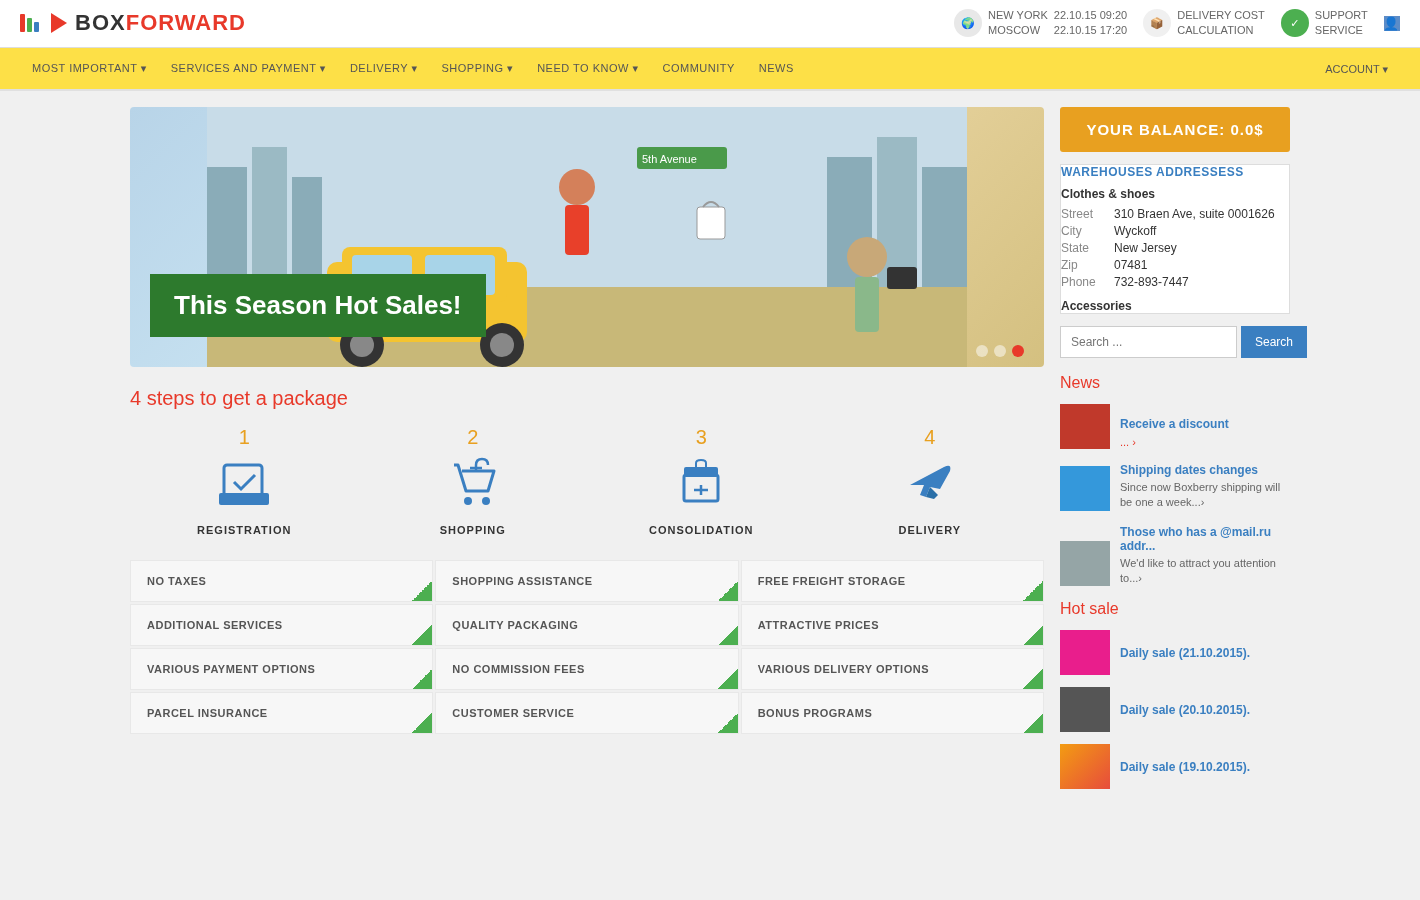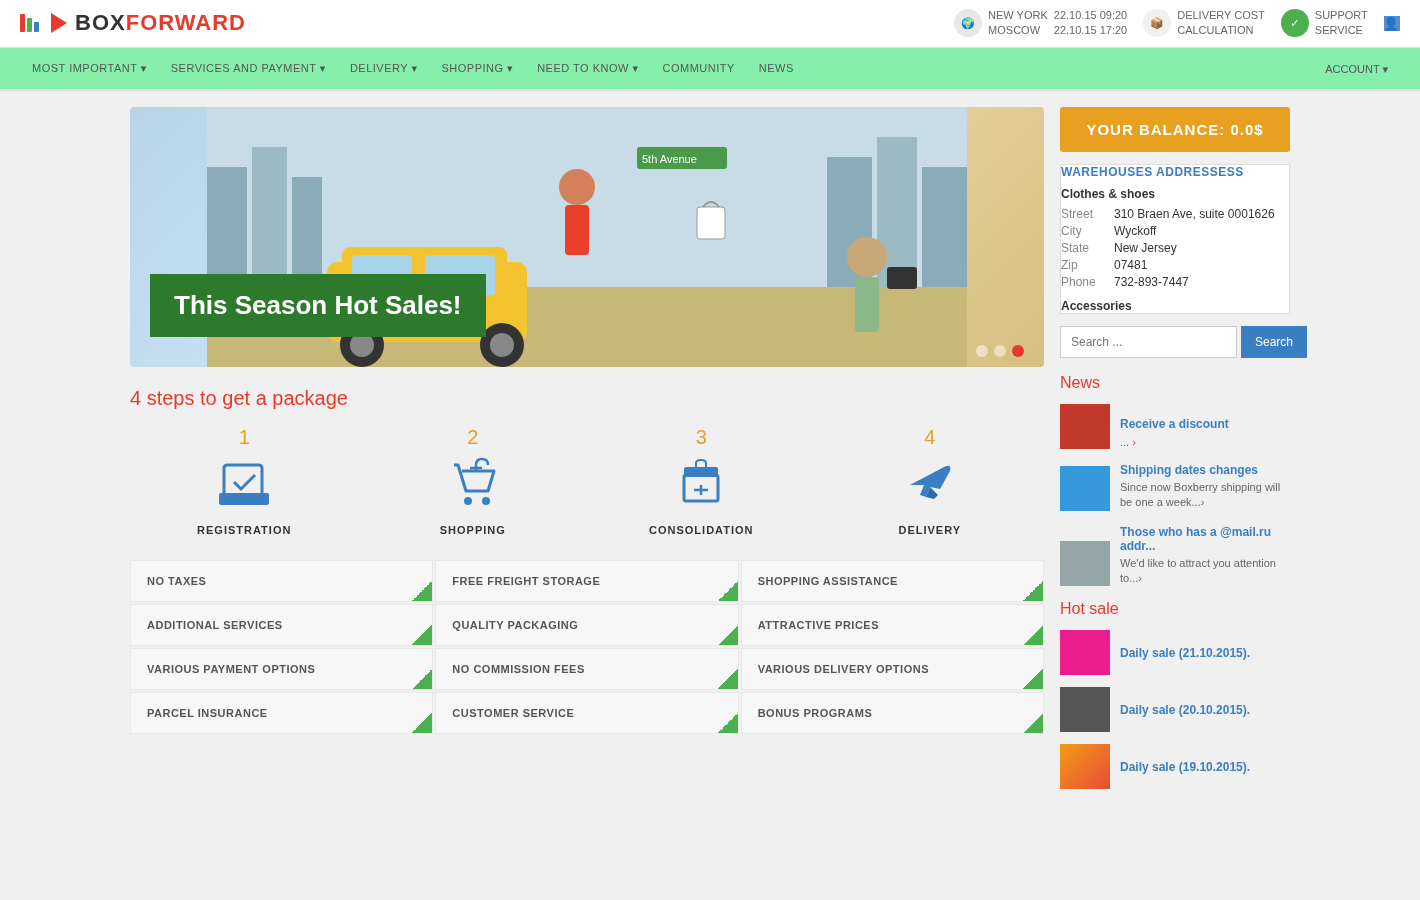--- a/index.html
+++ b/index.html
@@ -14,21 +14,21 @@
     .top-right { display: flex; align-items: center; gap: 16px; }
     .top-info { display: flex; align-items: center; gap: 6px; font-size: 11px; color: #666; }
     .top-info .icon { width: 28px; height: 28px; border-radius: 50%; display: flex; align-items: center; justify-content: center; }
     .icon-globe { background: #e8e8e8; }
     .icon-delivery { background: #f0f0f0; }
     .icon-support { background: #4caf50; }
     .icon-user { background: #5b8cc8; }
     .top-info-text { line-height: 1.4; }
 
     
-    #nav { background: #86efac; border-bottom: 2px solid #e0e0e0; padding: 0 20px; display: flex; align-items: center; justify-content: space-between; }
+    #nav { background: #fde047; border-bottom: 2px solid #e0e0e0; padding: 0 20px; display: flex; align-items: center; justify-content: space-between; }
     #nav ul { list-style: none; display: flex; }
     #nav ul li a { display: block; padding: 14px 12px; font-size: 11px; color: #555; text-decoration: none; text-transform: uppercase; letter-spacing: 0.5px; }
     #nav-right a { padding: 14px 12px; font-size: 11px; color: #555; text-decoration: none; text-transform: uppercase; }
 
     
     #main { max-width: 1200px; margin: 0 auto; padding: 16px 20px; display: flex; gap: 16px; }
     #content { flex: 1; }
     #sidebar { width: 230px; flex-shrink: 0; }
 
     
@@ -271,22 +271,22 @@
             </svg>
           </div>
           <div class="step-label">DELIVERY</div>
         </div>
       </div>
     </div>
 
     <div id="advantages-section">
       <div id="advantages-grid">
         <div class="advantage-item">NO TAXES</div>
+        <div class="advantage-item">SHOPPING ASSISTANCE</div>
         <div class="advantage-item">FREE FREIGHT STORAGE</div>
-        <div class="advantage-item">SHOPPING ASSISTANCE</div>
         <div class="advantage-item">ADDITIONAL SERVICES</div>
         <div class="advantage-item">QUALITY PACKAGING</div>
         <div class="advantage-item">ATTRACTIVE PRICES</div>
         <div class="advantage-item">VARIOUS PAYMENT OPTIONS</div>
         <div class="advantage-item">NO COMMISSION FEES</div>
         <div class="advantage-item">VARIOUS DELIVERY OPTIONS</div>
         <div class="advantage-item">PARCEL INSURANCE</div>
         <div class="advantage-item">CUSTOMER SERVICE</div>
         <div class="advantage-item">BONUS PROGRAMS</div>
       </div>

